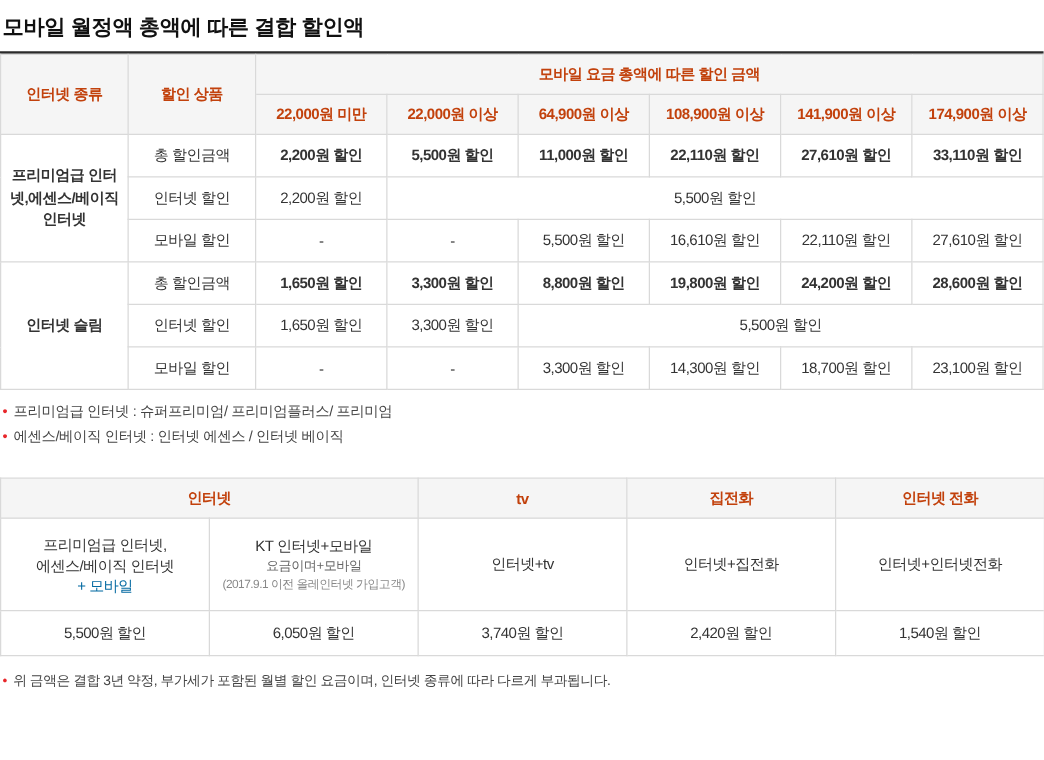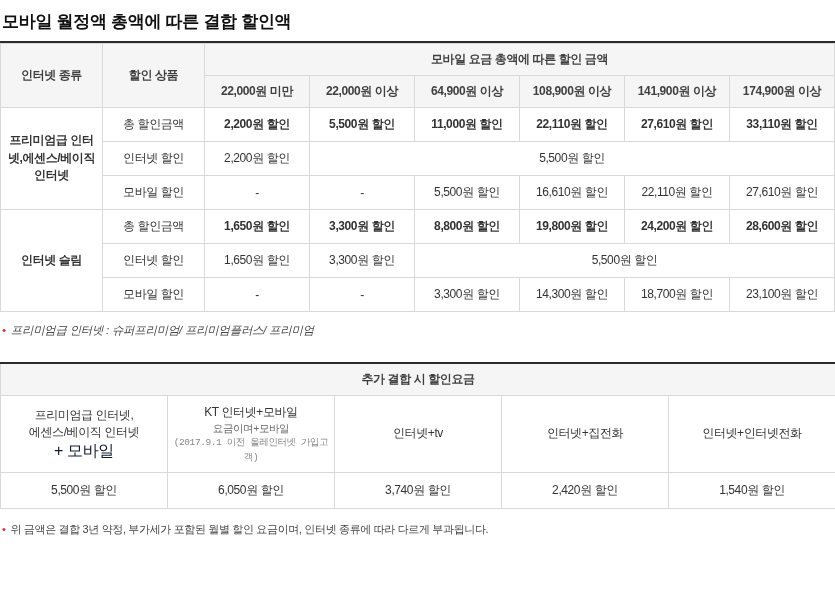--- a/index.html
+++ b/index.html
@@ -37,36 +37,35 @@
     text-align: center;
     vertical-align: middle;
     font-size: 12px;
     color: #333333;
     padding: 7px 3px;
     letter-spacing: -0.4px;
   }
   table.tbl th {
     background: #f5f5f5;
     font-weight: bold;
-    color: #404040;
+    color: #c2410c;
   }
 
   .top-line { border-top: 2px solid #2b2b2b !important; }
 
   .redval { color: #e8262a; font-weight: bold; }
   .rowcell { height: 34px; }
   .grouphead { font-weight: bold; color: #222222; line-height: 1.45; }
 
   .notes {
     margin: 8px 2px 0 2px;
     font-size: 11.5px;
     color: #444444;
     line-height: 1.75;
     letter-spacing: -0.3px;
-    font-style: italic;
   }
   .notes div::before {
     content: "\2022";
     color: #e8262a;
     margin-right: 5px;
   }
 
   .section-gap { height: 22px; }
 
   .sec2-title-cell {
@@ -81,21 +80,20 @@
     color: #666666;
     display: block;
     margin-top: 0;
     line-height: 1.35;
   }
   .smaller-sub {
     font-size: 9.5px;
     color: #888888;
     display: block;
     margin-top: 1px;
-    font-family: Liberation Mono, monospace;
   }
 
   .foot-notes {
     margin: 10px 2px 0 2px;
     font-size: 11px;
     color: #444444;
     line-height: 1.85;
     letter-spacing: -0.35px;
   }
   .foot-notes div::before {
@@ -189,43 +187,47 @@
         <td>3,300원 할인</td>
         <td>14,300원 할인</td>
         <td>18,700원 할인</td>
         <td>23,100원 할인</td>
       </tr>
     </tbody>
   </table>
 
   <div class="notes">
     <div>프리미엄급 인터넷 : 슈퍼프리미엄/ 프리미엄플러스/ 프리미엄</div>
+    <div>에센스/베이직 인터넷 : 인터넷 에센스 / 인터넷 베이직</div>
   </div>
 
   <div class="section-gap"></div>
 
   <table class="tbl">
     <colgroup>
       <col style="width:167px">
       <col style="width:167px">
       <col style="width:167px">
       <col style="width:167px">
       <col style="width:167px">
     </colgroup>
     <thead>
       <tr>
-        <th colspan="5" class="sec2-title-cell top-line">추가 결합 시 할인요금</th>
+        <th colspan="2">인터넷</th>
+        <th>tv</th>
+        <th>집전화</th>
+        <th>인터넷 전화</th>
       </tr>
     </thead>
     <tbody>
       <tr style="height:74px">
         <td class="cell-multiline">
           <span>프리미엄급 인터넷,</span>
           <span class="small-sub" style="font-size:12px;color:#333">에센스/베이직 인터넷</span>
-          <span class="small-sub" style="font-size:16px;color:#0f172a">+ 모바일</span>
+          <span class="small-sub" style="font-size:12px;color:#0369a1">+ 모바일</span>
         </td>
         <td class="cell-multiline">
           <span>KT 인터넷+모바일</span>
           <span class="small-sub">요금이며+모바일</span>
           <span class="smaller-sub">(2017.9.1 이전 올레인터넷 가입고객)</span>
         </td>
         <td>인터넷+tv</td>
         <td>인터넷+집전화</td>
         <td>인터넷+인터넷전화</td>
       </tr>

